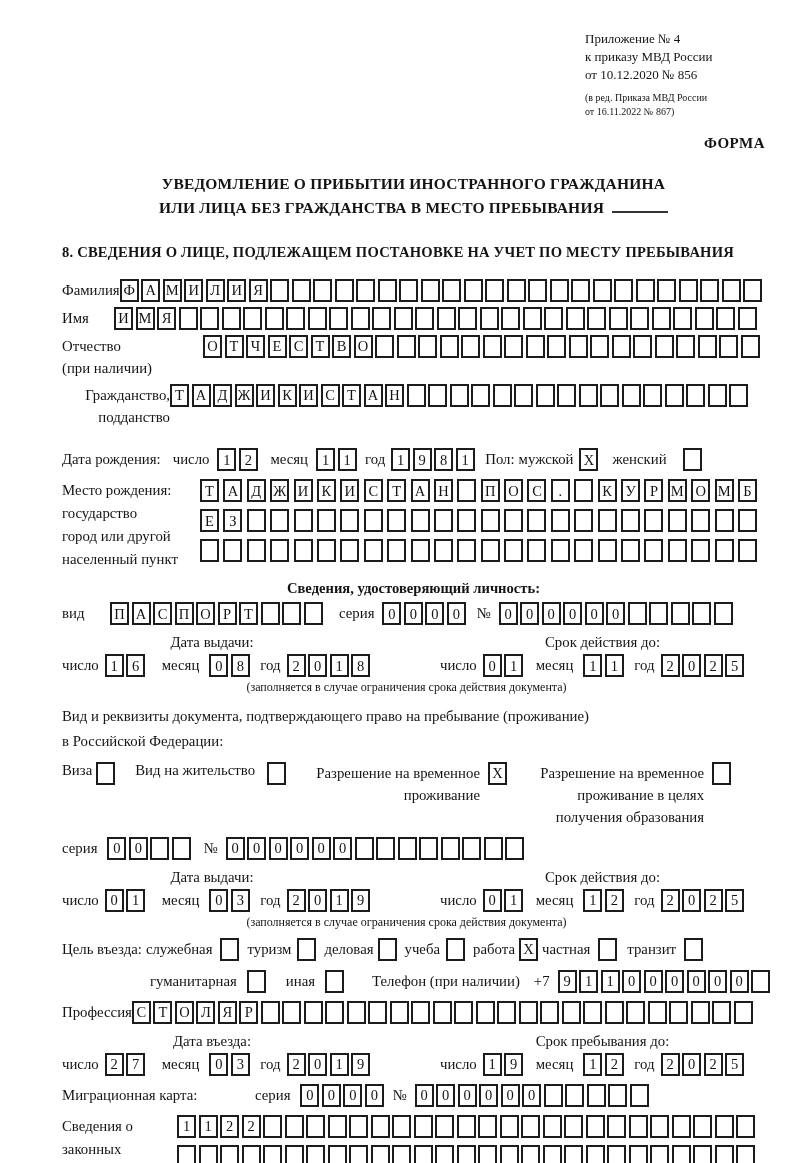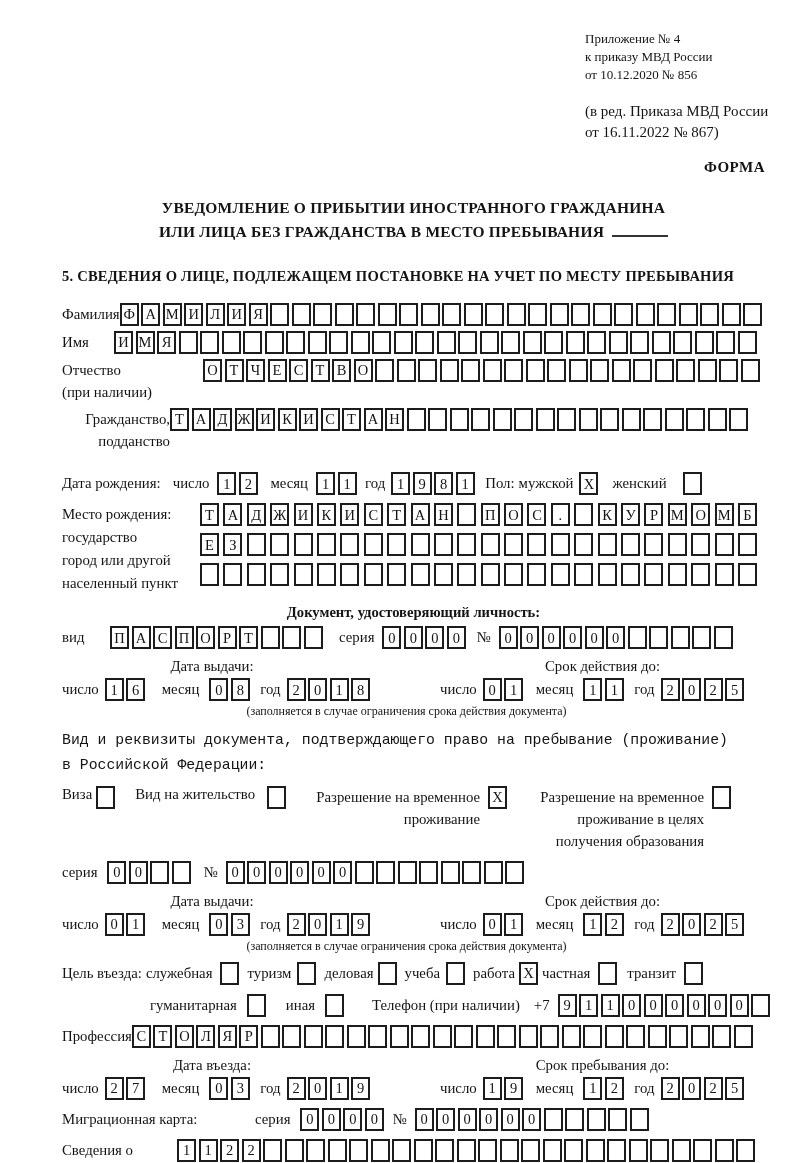--- a/index.html
+++ b/index.html
@@ -7,21 +7,21 @@
   body {
     width:800px; height:1163px;
     font-family:"Liberation Serif", serif;
     color:#141414;
   }
   .page { position:relative; width:800px; height:1163px; padding:30px 35px 0 62px; background:#fff; }
 
   
   .appendix { width:180px; margin-left:auto; font-size:13px; line-height:1.4; }
   .appendix div { white-space:nowrap; }
-  .appendix-note { margin-top:16px; font-size:15px; line-height:1.4; }
+  .appendix-note { margin-top:6px; font-size:10px; line-height:1.4; }
   .appendix-note div { white-space:nowrap; }
   .forma { margin-top:16px; text-align:right; font-weight:bold; font-size:15px; letter-spacing:.5px; }
 
   .title { margin-top:20px; text-align:center; font-weight:bold; font-size:15.5px; line-height:1.55; letter-spacing:.2px; }
   .title-underline { display:inline-block; width:56px; border-bottom:2px solid #333; margin-left:8px; height:14px; }
   .section1 { margin-top:24px; font-weight:bold; font-size:14.6px; letter-spacing:.2px; }
 
   .row { display:flex; align-items:center; margin-top:5px; }
   .row.top { align-items:flex-start; }
   .lbl { font-size:14.8px; white-space:nowrap; flex:none; }
@@ -56,21 +56,21 @@
   .doc-header { margin-top:9px; text-align:center; font-weight:bold; font-size:14.6px; }
 
   .daterow { display:flex; margin-top:9px; }
   .dhalf { }
   .dleft { width:300px; }
   .dright { width:330px; margin-left:78px; }
   .dhead { text-align:center; font-size:14.8px; margin-bottom:3px; }
   .dfields { display:flex; align-items:center; }
   .note { text-align:center; font-size:12px; margin-top:3px; padding-right:14px; }
 
-  .intro { margin-top:9px; font-size:14.8px; line-height:1.7;font-family:Liberation Mono, monospace; }
+  .intro { margin-top:9px; font-size:14.8px; line-height:1.7; }
 
   .optrow { margin-top:7px; }
   .optlabel { display:inline-block; text-align:right; font-size:14.8px; line-height:1.5; }
   .w178 { width:178px; }
   .w185 { width:185px; }
 </style>
 </head>
 <body>
 
 <div class="page">
@@ -85,21 +85,21 @@
     </div>
   </div>
 
   <div class="forma">ФОРМА</div>
 
   <div class="title">
     <span>УВЕДОМЛЕНИЕ О ПРИБЫТИИ ИНОСТРАННОГО ГРАЖДАНИНА</span><br>
     <span>ИЛИ ЛИЦА БЕЗ ГРАЖДАНСТВА В МЕСТО ПРЕБЫВАНИЯ</span><span class="title-underline"></span>
   </div>
 
-  <div class="section1">5. СВЕДЕНИЯ О ЛИЦЕ, ПОДЛЕЖАЩЕМ ПОСТАНОВКЕ НА УЧЕТ ПО МЕСТУ ПРЕБЫВАНИЯ</div>
+  <div class="section1">8. СВЕДЕНИЯ О ЛИЦЕ, ПОДЛЕЖАЩЕМ ПОСТАНОВКЕ НА УЧЕТ ПО МЕСТУ ПРЕБЫВАНИЯ</div>
 
   <div class="row" style="margin-top:18px;">
     <span class="lbl w52">Фамилия</span>
     <span class="cells">
         <span class="cell">Ф</span>
         <span class="cell">А</span>
         <span class="cell">М</span>
         <span class="cell">И</span>
         <span class="cell">Л</span>
         <span class="cell">И</span>
@@ -345,21 +345,21 @@
           <span class="cell"></span>
           <span class="cell"></span>
           <span class="cell"></span>
           <span class="cell"></span>
           <span class="cell"></span>
           <span class="cell"></span>
         </div>
     </div>
   </div>
 
-  <div class="doc-header">Документ, удостоверяющий личность:</div>
+  <div class="doc-header">Сведения, удостоверяющий личность:</div>
 
   <div class="row">
     <span class="lbl w48">вид</span>
     <span class="cells">
         <span class="cell">П</span>
         <span class="cell">А</span>
         <span class="cell">С</span>
         <span class="cell">П</span>
         <span class="cell">О</span>
         <span class="cell">Р</span>

